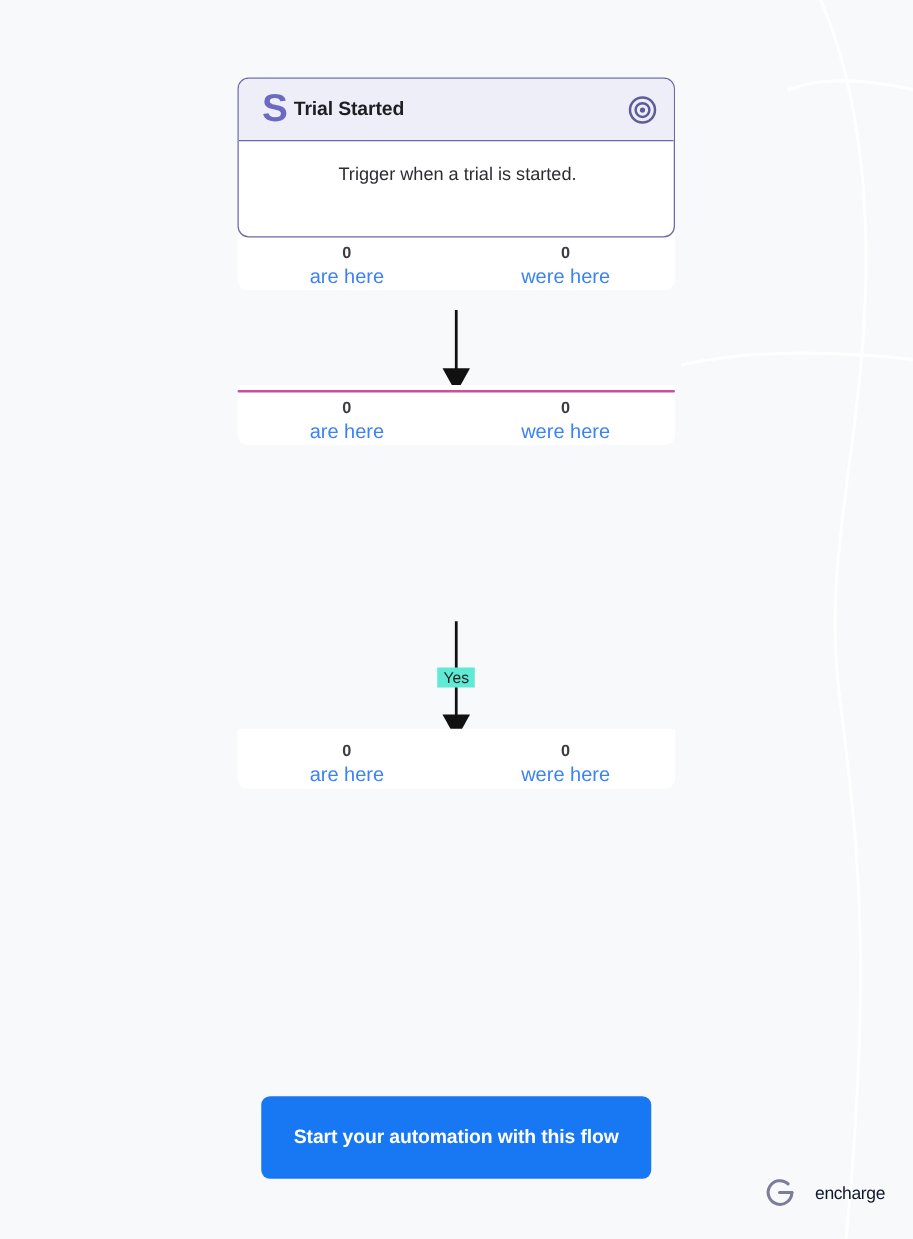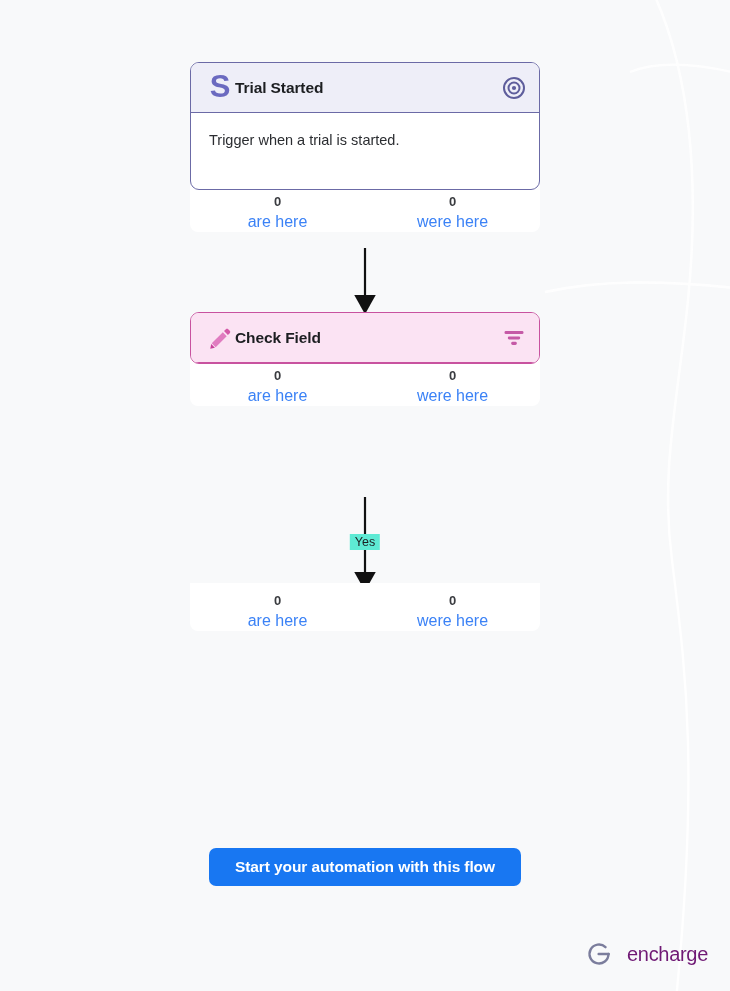--- a/index.html
+++ b/index.html
@@ -83,20 +83,21 @@
     display: flex;
     align-items: center;
     justify-content: center;
   }
 
   .card-body {
     min-height: 76px;
     padding: 16px 16px 14px 18px;
     display: flex;
     align-items: flex-start;
+    justify-content: center;
   }
 
   .card-body-text {
     font-size: 14.5px;
     line-height: 1.65;
     color: #2b2d31;
   }
 
   
   .stats {
@@ -169,39 +170,40 @@
 
   .cta-button {
     display: inline-block;
     background: #1877f2;
     color: #ffffff;
     font-size: 15.5px;
     font-weight: bold;
     letter-spacing: -0.1px;
     border: none;
     border-radius: 7px;
-    padding: 10px 26px;
+    padding: 24px 26px;
     cursor: pointer;
     font-family: "Liberation Sans", sans-serif;
+    margin-top: 29px;
   }
 
   
   .brand {
     position: absolute;
     right: 22px;
     bottom: 24px;
     display: flex;
     align-items: center;
     gap: 3px;
     z-index: 2;
   }
 
   .brand-text {
-    font-size: 20px;
-    color: #701a75;
+    font-size: 14px;
+    color: #0f172a;
     letter-spacing: -0.3px;
     margin-left: 12px;
   }
 
   
   .stripe-s {
     font-size: 31px;
     font-weight: bold;
     color: #6b6ac0;
     line-height: 1;
@@ -262,37 +264,20 @@
       </div>
       <div class="stat">
         <div class="stat-value">0</div>
         <div class="stat-label">were here</div>
       </div>
     </div>
   </div>
 
   <div class="node" style="top:312px;">
     <div class="card pink">
-      <div class="card-header">
-        <span class="card-icon">
-          <svg width="26" height="26" viewBox="0 0 24 24" xmlns="http://www.w3.org/2000/svg">
-            <path d="M19.6 3.9 L21.0 5.3 C21.6 5.9 21.6 6.9 21.0 7.5 L19.3 9.2 L15.7 5.6 L17.4 3.9 C18.0 3.3 19.0 3.3 19.6 3.9 Z" fill="#d459a8"></path>
-            <path d="M14.6 6.7 L18.2 10.3 L8.0 20.5 L4.4 16.9 Z" fill="#e07cc0"></path>
-            <path d="M3.9 17.6 L7.3 21.0 L3.0 21.9 Z" fill="#c8409a"></path>
-          </svg>
-        </span>
-        <span class="card-title">Check Field</span>
-        <span class="card-action">
-          <svg width="24" height="24" viewBox="0 0 24 24" xmlns="http://www.w3.org/2000/svg">
-            <rect x="2.5" y="5" width="19" height="3.1" rx="1.4" fill="#c559a6"></rect>
-            <rect x="5.8" y="10.4" width="12.4" height="3.1" rx="1.4" fill="#c559a6"></rect>
-            <rect x="9.2" y="15.8" width="5.6" height="3.1" rx="1.4" fill="#c559a6"></rect>
-          </svg>
-        </span>
-      </div>
     </div>
     <div class="stats">
       <div class="stat">
         <div class="stat-value">0</div>
         <div class="stat-label">are here</div>
       </div>
       <div class="stat">
         <div class="stat-value">0</div>
         <div class="stat-label">were here</div>
       </div>

